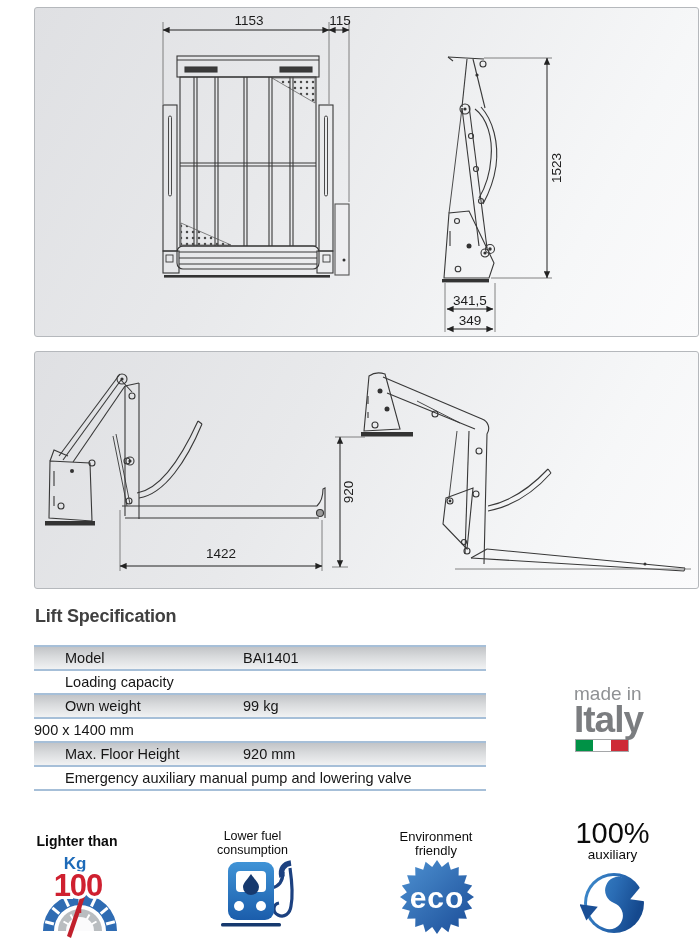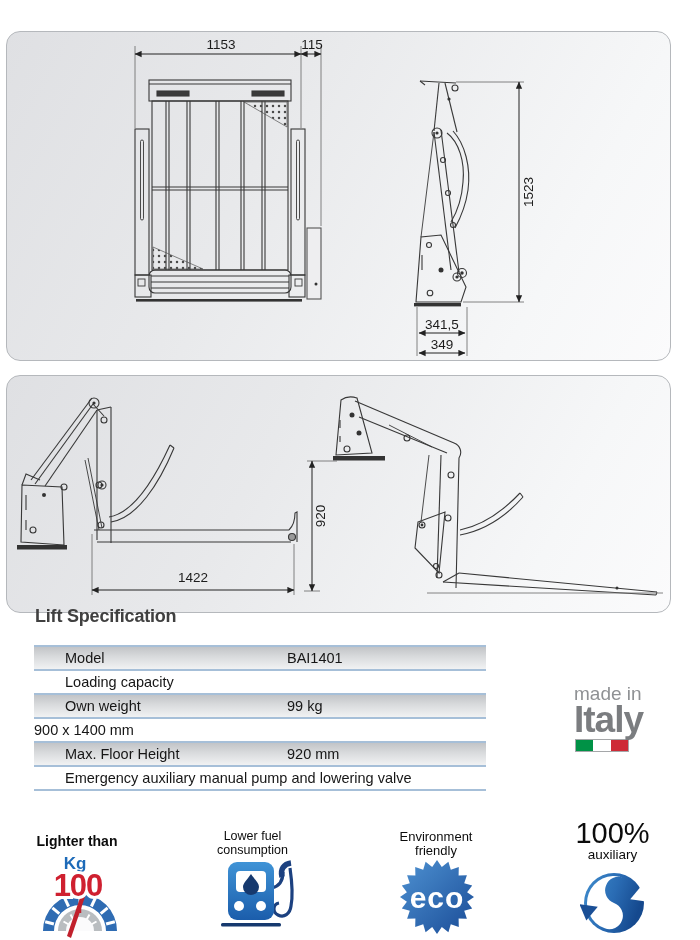--- a/index.html
+++ b/index.html
@@ -1,28 +1,28 @@
 <!DOCTYPE html>
 <html><head>
 <meta charset="utf-8">
 <style>
   html,body{margin:0;padding:0;background:#fff;}
   .page{position:relative;width:700px;height:940px;background:#fff;overflow:hidden;
         font-family:"Liberation Sans","DejaVu Sans",sans-serif;}
-  .panel{position:absolute;left:6px;width:663px;border:1px solid #b5b8bc;border-radius:14px;
-         background:linear-gradient(118deg,#dfe0e3 0%,#e8e9eb 38%,#f6f7f8 80%,#fbfbfc 100%);margin-top:24px;}
+  .panel{position:absolute;left:34px;width:663px;border:1px solid #b5b8bc;border-radius:3px;
+         background:linear-gradient(118deg,#dfe0e3 0%,#e8e9eb 38%,#f6f7f8 80%,#fbfbfc 100%);}
   .panel1{top:7px;height:328px;}
   .panel2{top:351px;height:236px;}
   .panel svg{position:absolute;left:0;top:0;}
   .spec-heading{position:absolute;left:35px;top:606px;font-size:18px;font-weight:bold;
         color:#404040;letter-spacing:-0.2px;}
   .spec-table{position:absolute;left:34px;top:645px;width:452px;border-bottom:2px solid #a6bfd8;}
   .spec-row{display:flex;height:22px;line-height:22px;border-top:2px solid #a6bfd8;
         font-size:14.5px;color:#161616;background:#fff;}
-  .spec-row.alt{background:linear-gradient(180deg,#c2c4c7 0%,#d9dbdd 45%,#f1f2f3 100%);gap:44px;}
+  .spec-row.alt{background:linear-gradient(180deg,#c2c4c7 0%,#d9dbdd 45%,#f1f2f3 100%);}
   .spec-row .label{width:178px;padding-left:31px;white-space:nowrap;}
   .spec-row .label.wide{width:auto;}
   .spec-row .value{flex:1;white-space:nowrap;}
   .made{position:absolute;left:574px;top:684px;width:110px;}
   .made .l1{font-size:19px;color:#8f9194;line-height:20px;}
   .made .l2{font-size:37px;font-weight:bold;color:#7b7d80;line-height:32px;letter-spacing:-1px;}
   .made .flag{margin-top:3px;margin-left:1px;width:52px;height:11px;display:flex;
         border:1px solid #a5a7a9;}
   .made .flag span{flex:1;}
   .badge-text{position:absolute;text-align:center;color:#0c0c0c;}

